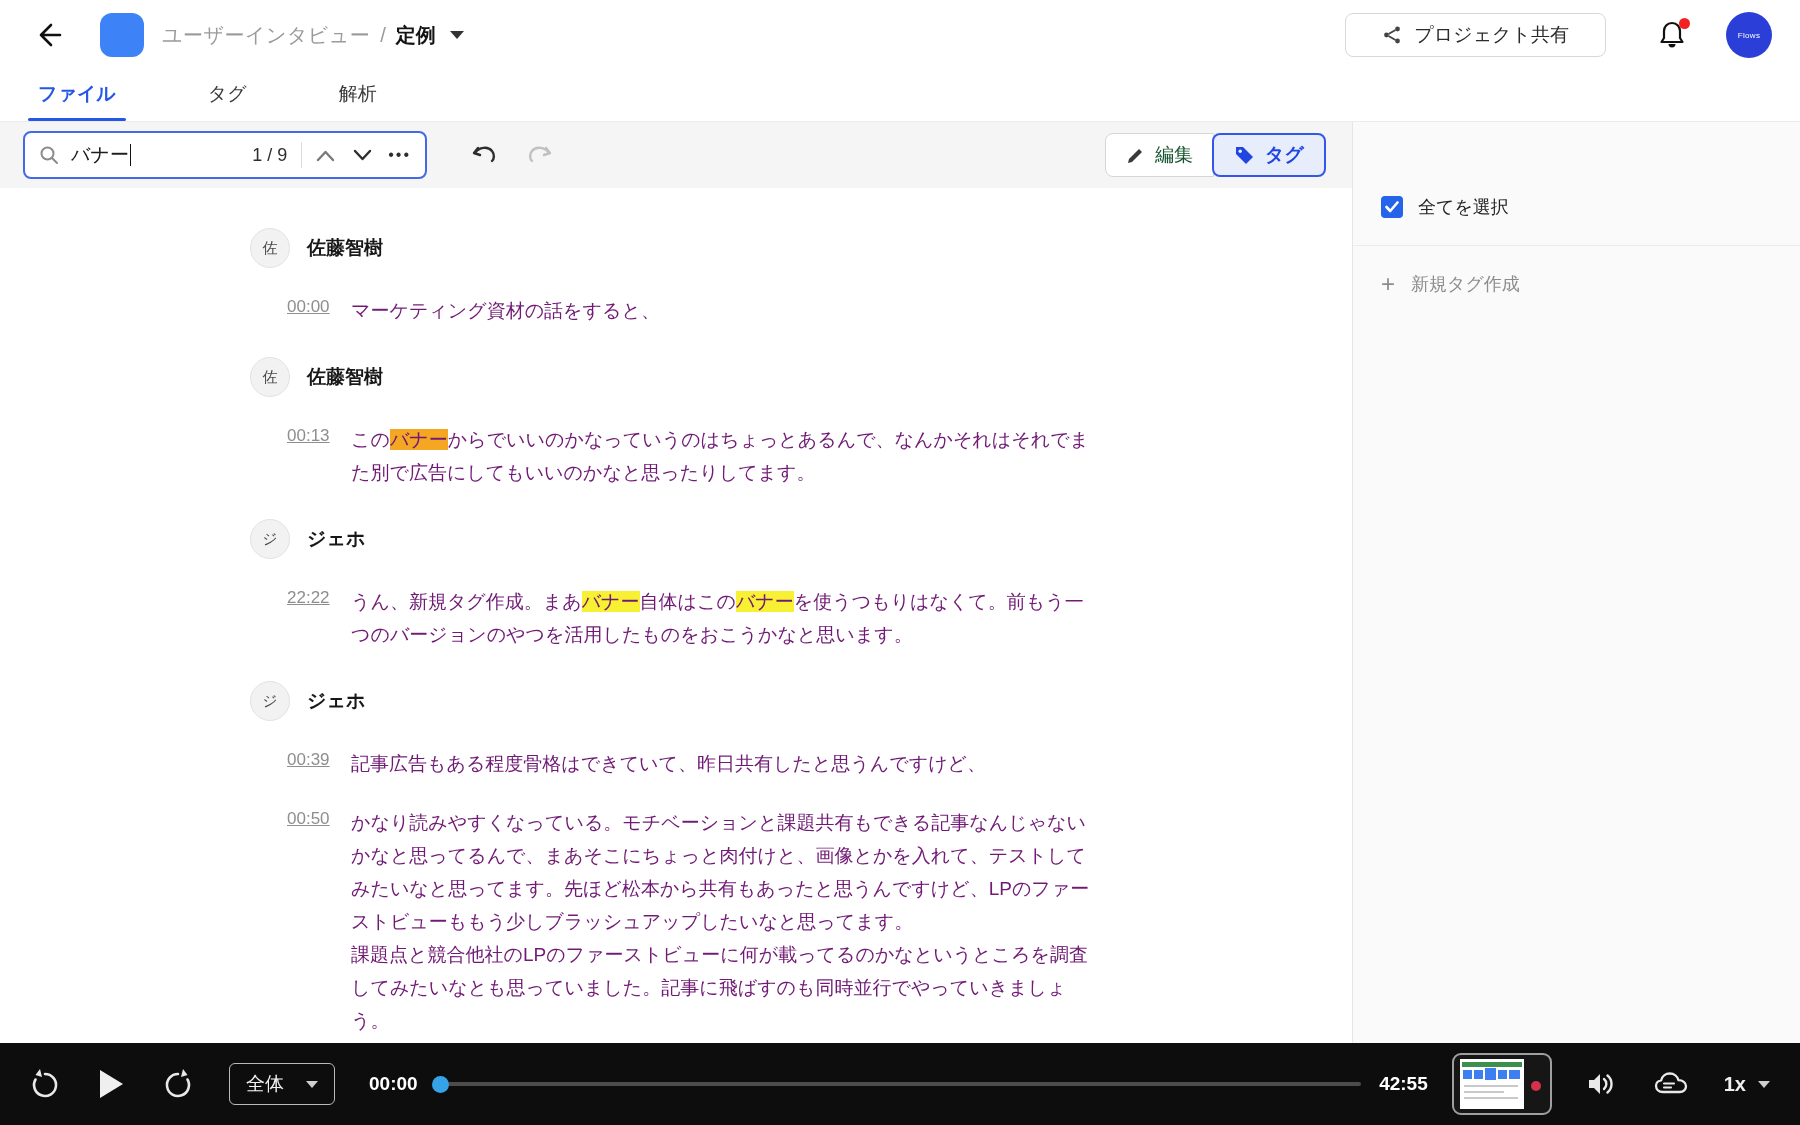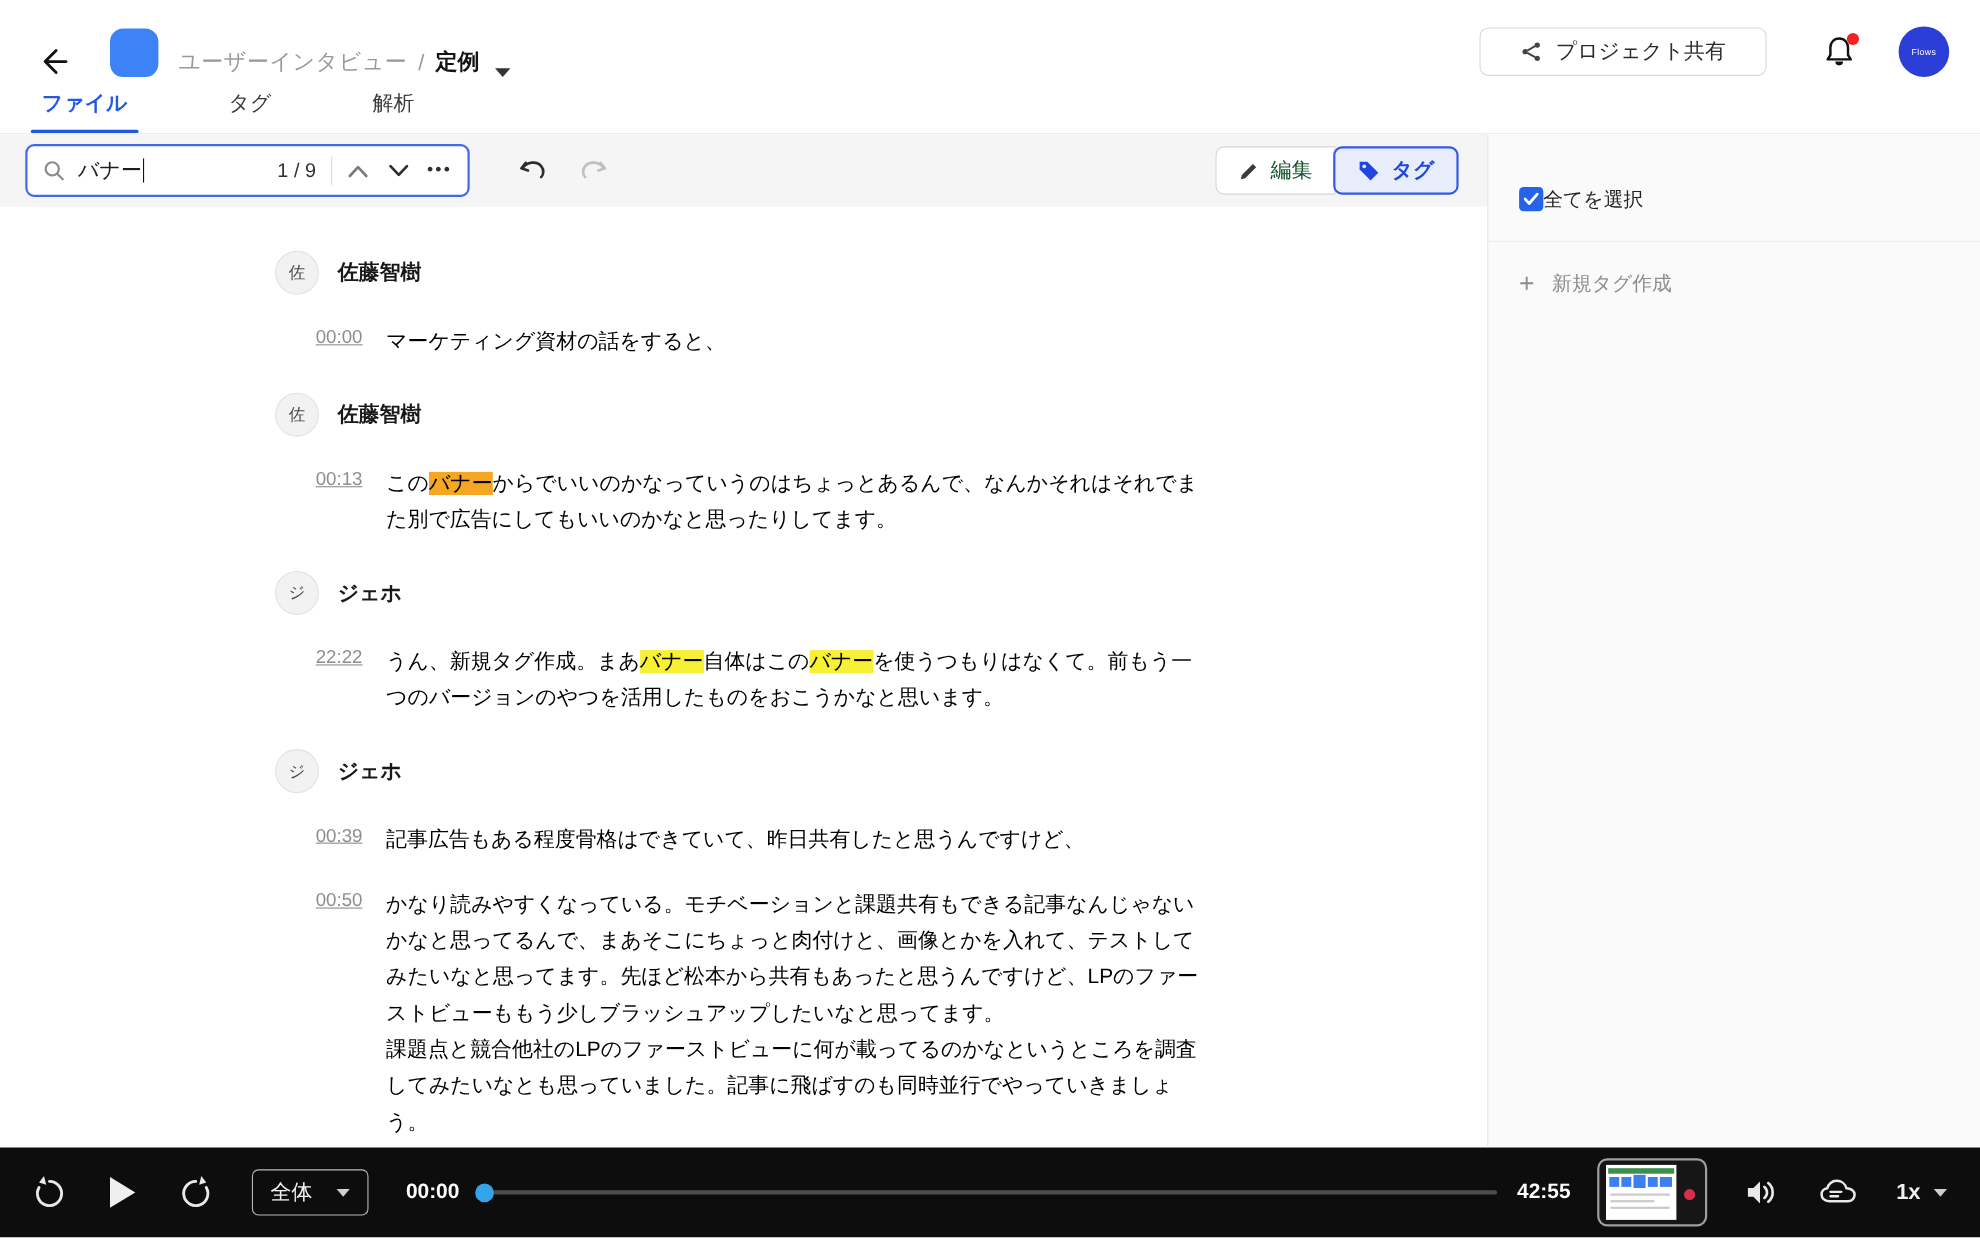--- a/index.html
+++ b/index.html
@@ -1,20 +1,20 @@
 <!DOCTYPE html>
 <html><head>
 <meta charset="utf-8">
 <style>
   * { margin:0; padding:0; box-sizing:border-box; }
   html,body { width:1800px; height:1125px; overflow:hidden; background:#fff;
               font-family:"Liberation Sans","DejaVu Sans",sans-serif; color:#1f1f1f; }
 
   
-  .header { height:70px; display:flex; align-items:flex-end; padding:0 28px 0 34px; background:#fff; }
+  .header { height:70px; display:flex; align-items:center; padding:0 28px 0 34px; background:#fff; }
   .back-btn { font-size:30px; color:#111; cursor:pointer; width:42px; line-height:42px; text-align:center; }
   .app-icon { width:44px; height:44px; border-radius:12px; background:#3d82f6; margin:0 18px 0 24px; }
   .crumb-project { font-size:20px; color:#9a9a9a; letter-spacing:.5px; }
   .crumb-sep { font-size:20px; color:#9a9a9a; margin:0 10px; }
   .crumb-current { font-size:20px; font-weight:bold; color:#141414; }
   .caret-down { width:0; height:0; border-left:7px solid transparent; border-right:7px solid transparent;
                 border-top:8px solid #333; margin-left:14px; display:inline-block; }
   .header-right { margin-left:auto; display:flex; align-items:center; }
   .share-btn { display:flex; align-items:center; gap:12px; border:1px solid #d8d8d8; border-radius:8px;
                height:44px; padding:0 36px; font-size:19px; color:#2b2b2b; background:#fff; cursor:pointer; }
@@ -54,29 +54,29 @@
   
   .transcript { flex:1; background:#fff; overflow:hidden; padding:40px 0 0 250px; }
   .t-inner { width:840px; }
   .t-block + .t-block { margin-top:30px; }
   .t-head { display:flex; align-items:center; height:40px; }
   .t-avatar { width:40px; height:40px; border-radius:50%; background:#f2f2f2; border:1px solid #e2e2e2;
               display:flex; align-items:center; justify-content:center; font-size:15px; color:#4a4a4a; flex:none; }
   .t-name { font-size:19px; font-weight:bold; color:#181818; margin-left:17px; }
   .t-para { display:flex; margin-top:26px; }
   .t-time { font-size:17px; color:#8e8e8e; text-decoration:underline; flex:none; width:46px; margin:3px 18px 0 37px; cursor:pointer; }
-  .t-text { font-size:19px; line-height:33px; color:#000000; white-space:pre-wrap; width:766px; }
+  .t-text { font-size:19px; line-height:33px; color:#701a75; white-space:pre-wrap; width:766px; }
   .hl-orange { background:#f5a623; }
   .hl-yellow { background:#f8f032; }
 
   
   .sidebar { width:448px; background:#fafafa; border-left:1px solid #e6e6e6; padding:26px 26px 0 28px; position:relative; }
   .sidebar-title-row { display:flex; align-items:center; justify-content:space-between; }
   .sidebar-title { font-size:19px; font-weight:bold; color:#141414; }
-  .selectall-row { display:flex; align-items:center; margin-top:21px; cursor:pointer; }
+  .selectall-row { display:flex; align-items:center; gap:15px; margin-top:47px; cursor:pointer; }
   .checkbox { width:22px; height:22px; border-radius:4px; background:#2563eb; display:flex; align-items:center; justify-content:center; }
   .selectall-label { font-size:18px; color:#232323; }
   .sidebar-div { height:1px; background:#ececec; margin:26px -26px 0 -28px; }
   .newtag-row { display:flex; align-items:center; gap:16px; margin-top:26px; color:#8c8c8c; cursor:pointer; }
   .newtag-plus { font-size:24px; line-height:24px; color:#8c8c8c; }
   .newtag-label { font-size:18px; }
 
   
   .player { height:82px; background:#0d0d0d; display:flex; align-items:center; padding:0 30px 0 30px; }
   .p-icon { cursor:pointer; display:flex; align-items:center; justify-content:center; }

